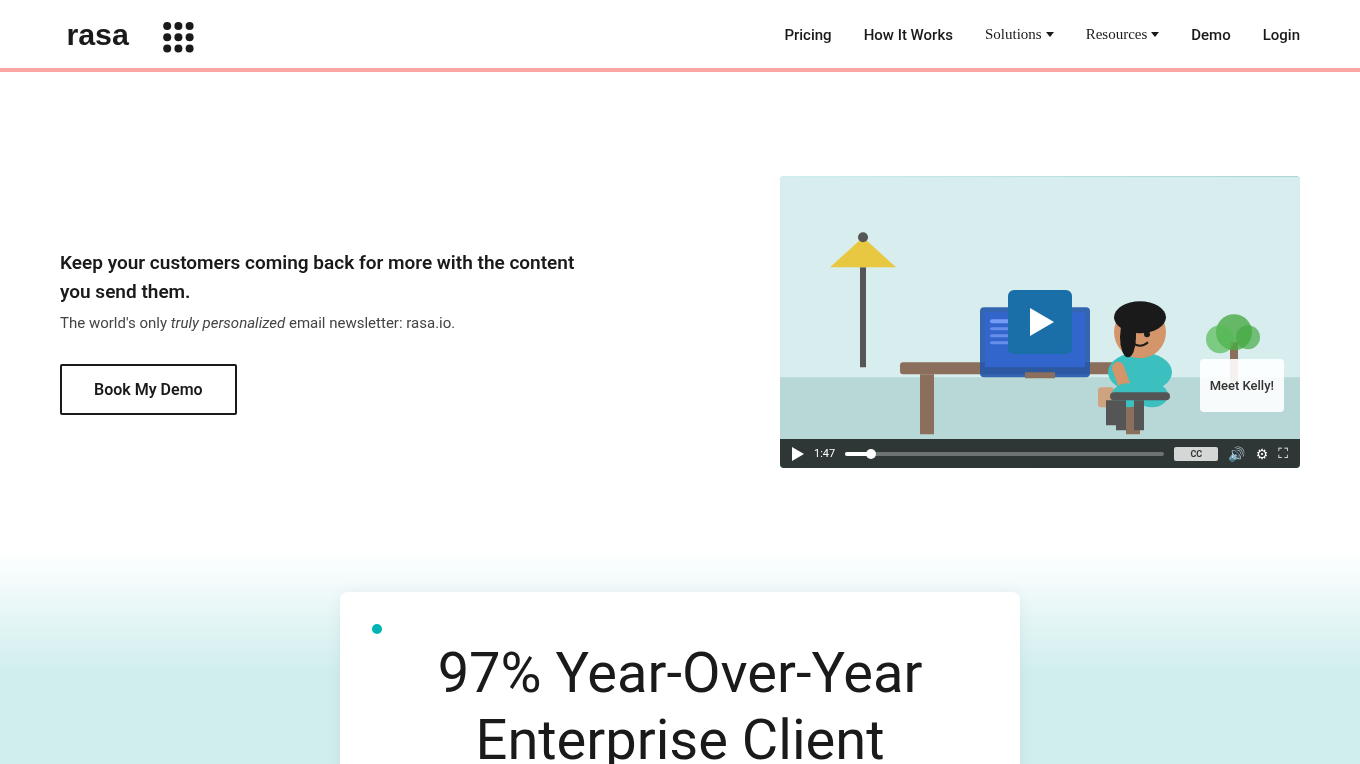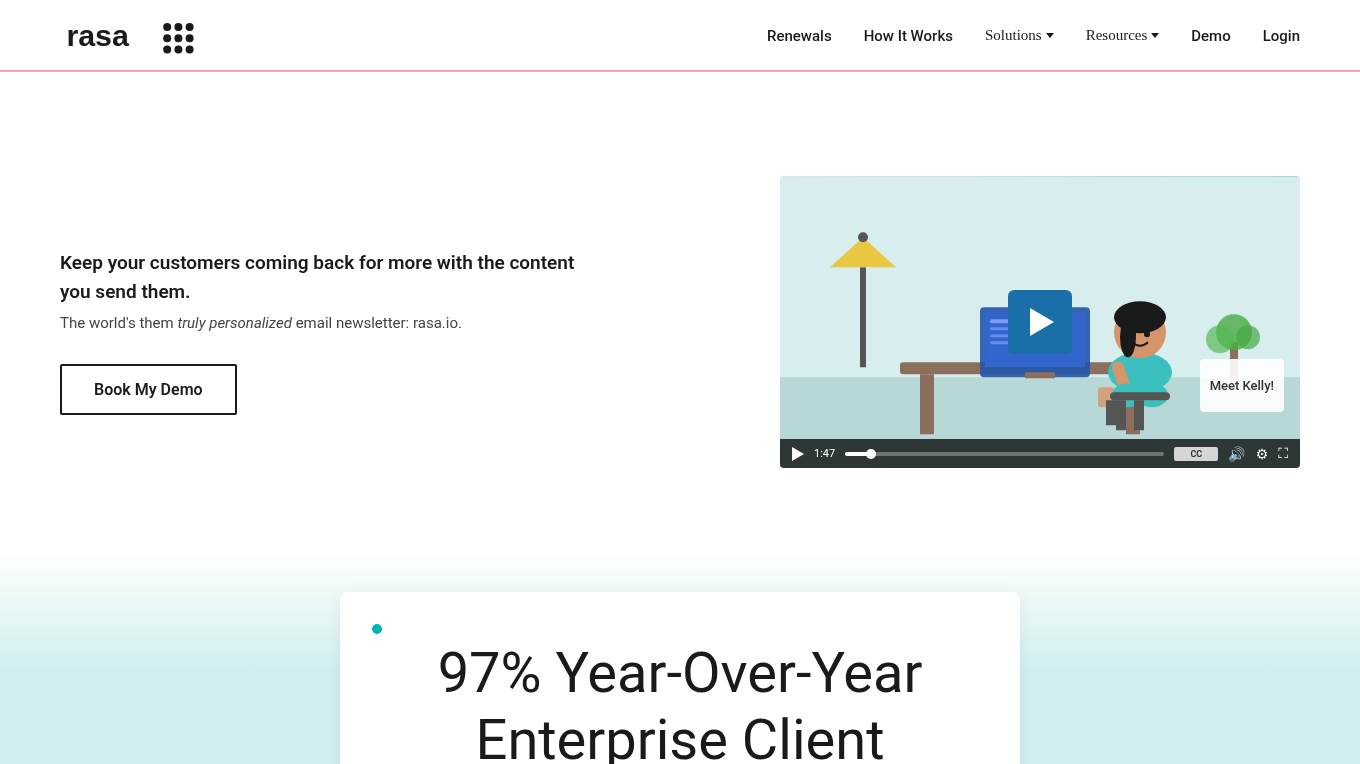--- a/index.html
+++ b/index.html
@@ -16,21 +16,21 @@
     }
 
     
     nav {
       display: flex;
       align-items: center;
       justify-content: space-between;
       padding: 0 60px;
       height: 72px;
       background: #fff;
-      border-bottom: 2px solid #fca5a5;
+      border-bottom: 4px solid #fca5a5;
       position: sticky;
       top: 0;
       z-index: 100;
     }
 
     .nav-logo {
       display: flex;
       align-items: center;
     }
 
@@ -365,21 +365,21 @@
         <circle cx="36" cy="22" r="5" fill="#1a1a1a"></circle>
         <circle cx="8" cy="36" r="5" fill="#1a1a1a"></circle>
         <circle cx="22" cy="36" r="5" fill="#1a1a1a"></circle>
         <circle cx="36" cy="36" r="5" fill="#1a1a1a"></circle>
       </g>
     </svg>
   </div>
 
   <ul class="nav-links">
     <li>
-      <a href="#">Renewals</a>
+      <a href="#">Pricing</a>
     </li>
     <li>
       <a href="#">How It Works</a>
     </li>
     <li>
       <a href="#" class="nav-link-with-arrow">
         <span>Solutions</span>
         <span class="nav-arrow"></span>
       </a>
     </li>
@@ -395,21 +395,21 @@
     <li>
       <a href="#" class="nav-login">Login</a>
     </li>
   </ul>
 </nav>
 
 <section class="hero">
   <div class="hero-left">
     <p class="hero-subtitle">Keep your customers coming back for more with the content you send them.</p>
     <p class="hero-tagline">
-      <span>The world's them </span><em>truly personalized</em><span> email newsletter: rasa.io.</span>
+      <span>The world's only </span><em>truly personalized</em><span> email newsletter: rasa.io.</span>
     </p>
     <a href="#" class="btn-demo">Book My Demo</a>
   </div>
 
   <div class="hero-right">
     <div class="video-container">
       <div class="video-scene">
 
         <svg class="scene-illustration" viewBox="0 0 520 290" xmlns="http://www.w3.org/2000/svg">
 

